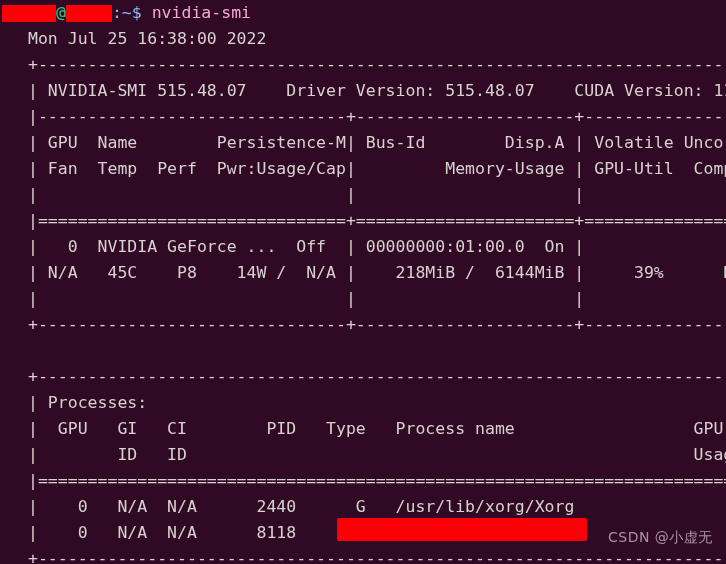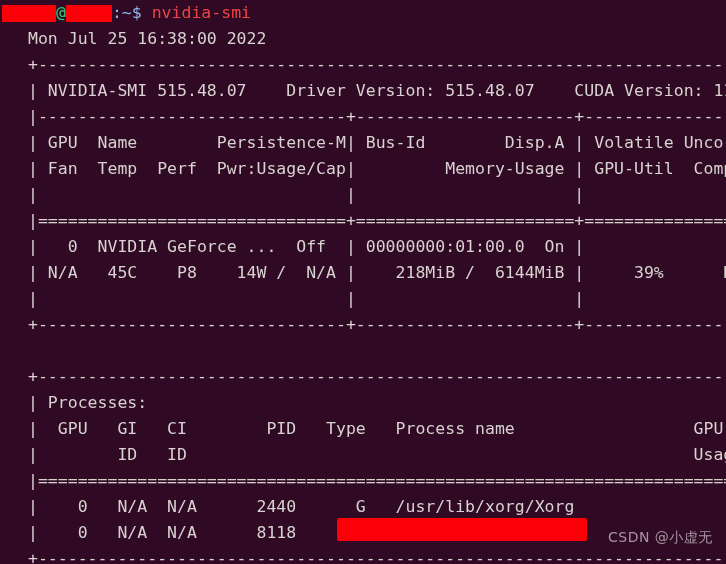--- a/index.html
+++ b/index.html
@@ -43,21 +43,21 @@
     display: inline-block;
     background: #fb0007;
     height: 17px;
     vertical-align: middle;
     border-radius: 1px;
   }
   .redact-user { width: 54px; margin-left: 2px; }
   .redact-host { width: 46px; }
   .green { color: #2fd07a; }
   .blue { color: #8eb8f0; }
-  .white { color: #ef4444; }
+  .white { color: #f9a8d4; }
   .redact-proc {
     position: absolute;
     left: 337px;
     top: 518px;
     width: 250px;
     height: 23px;
     background: #fb0007;
     border-radius: 2px;
   }
   .watermark {

